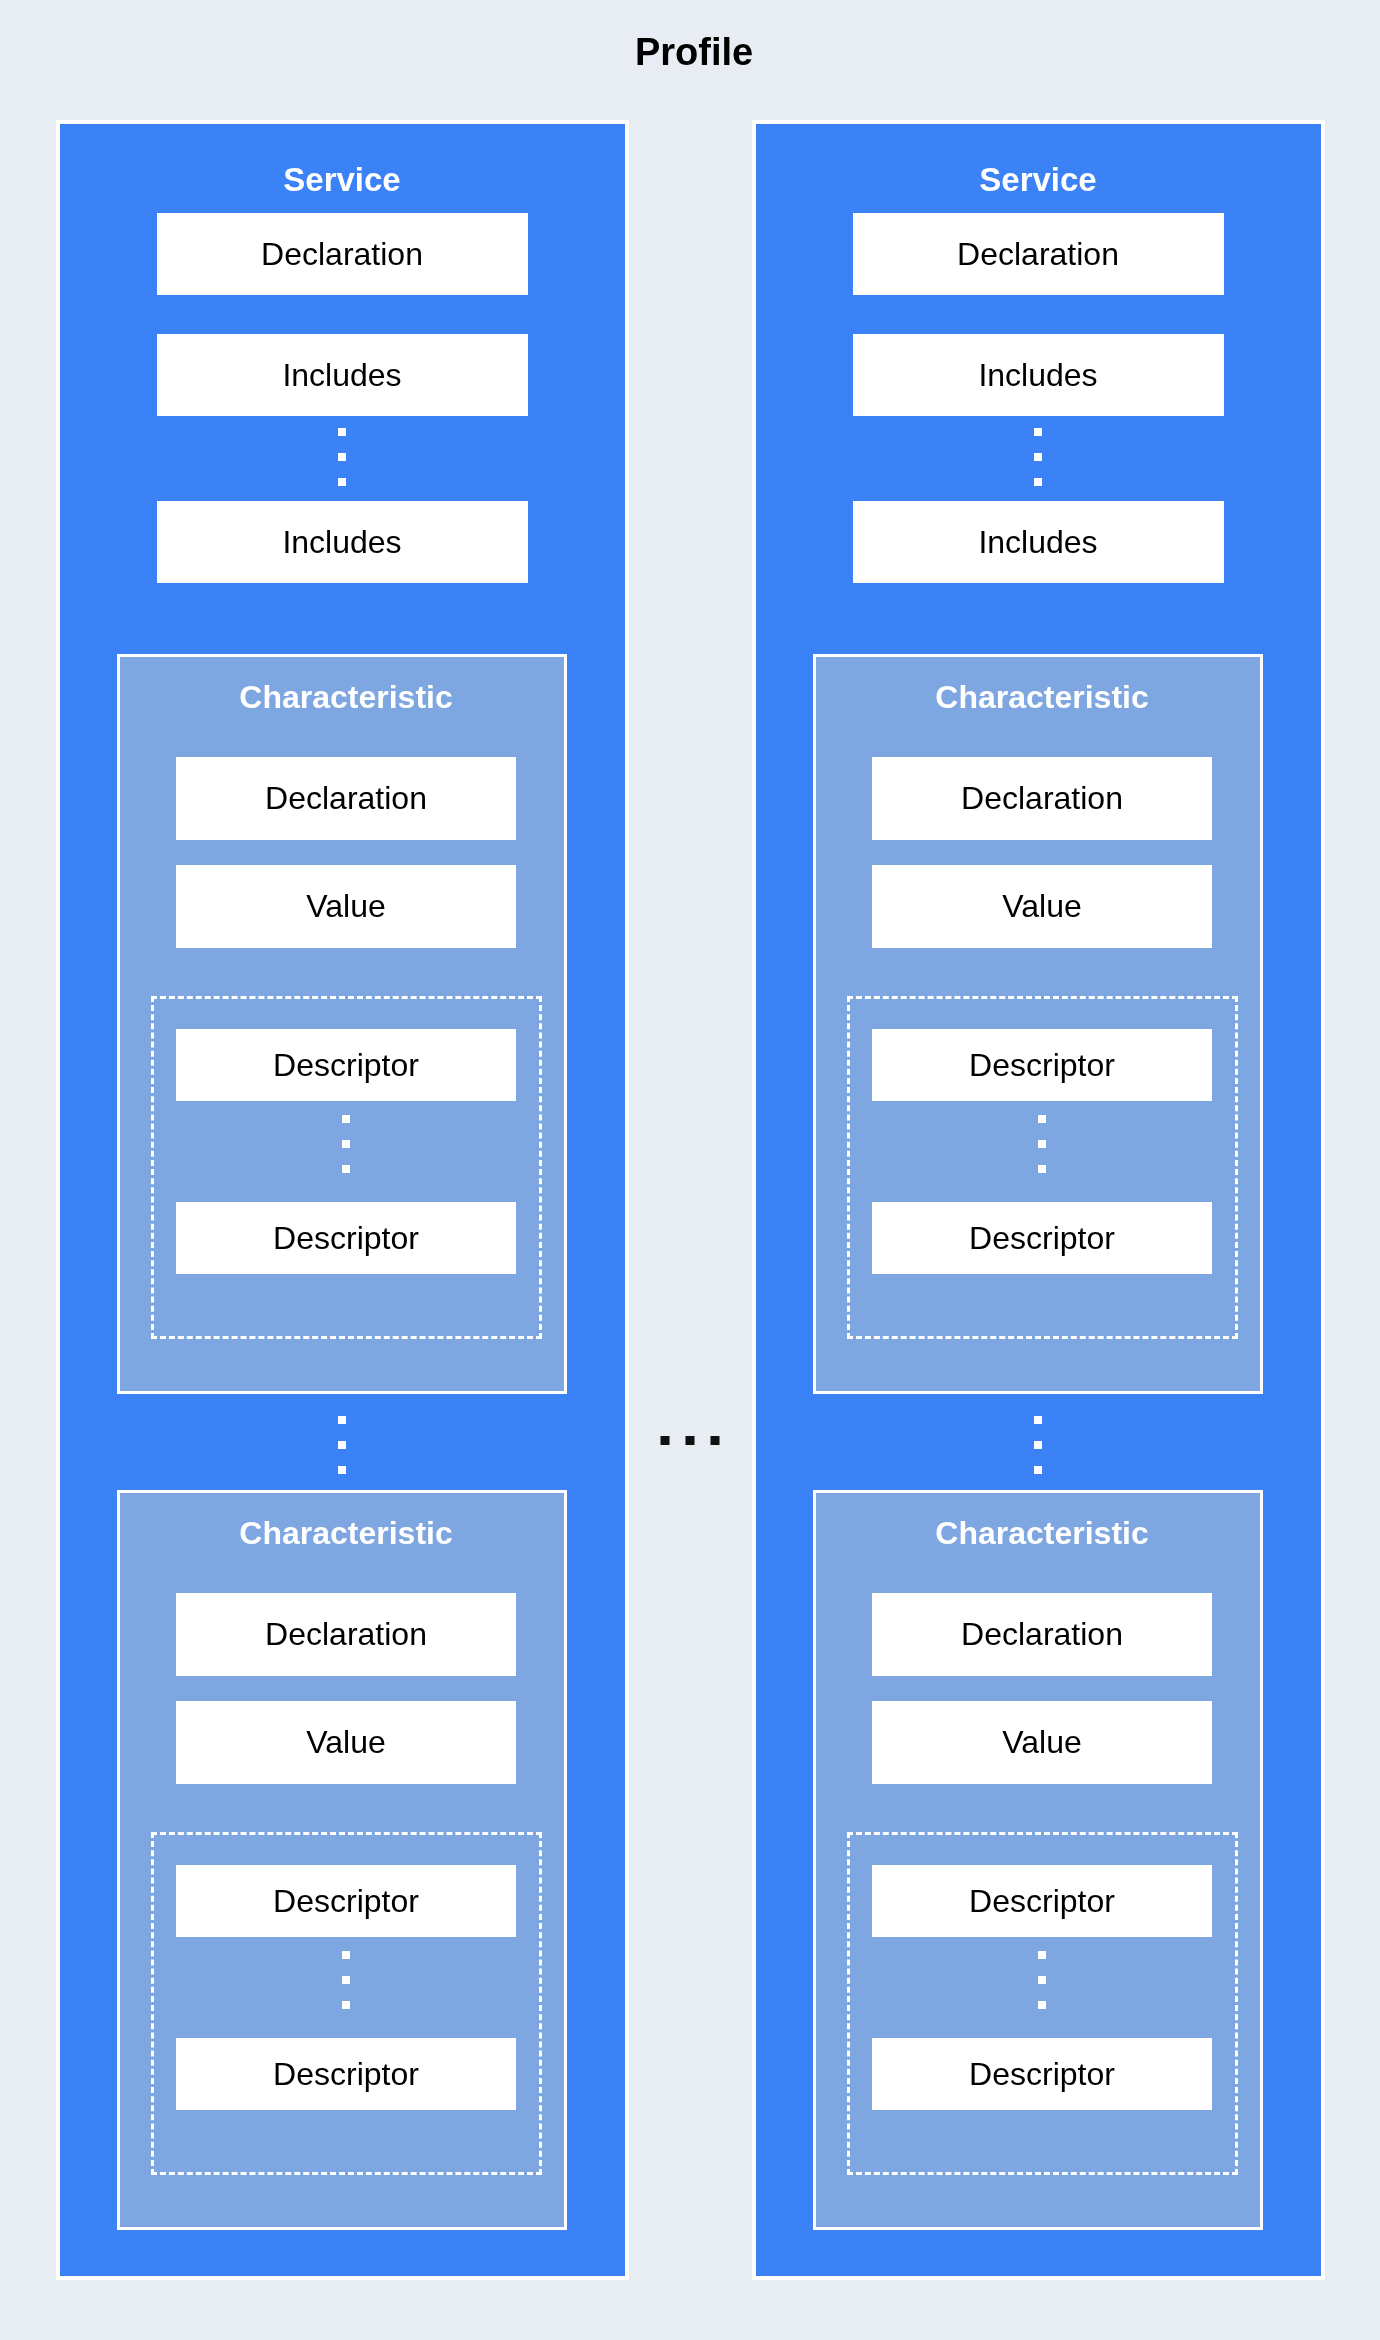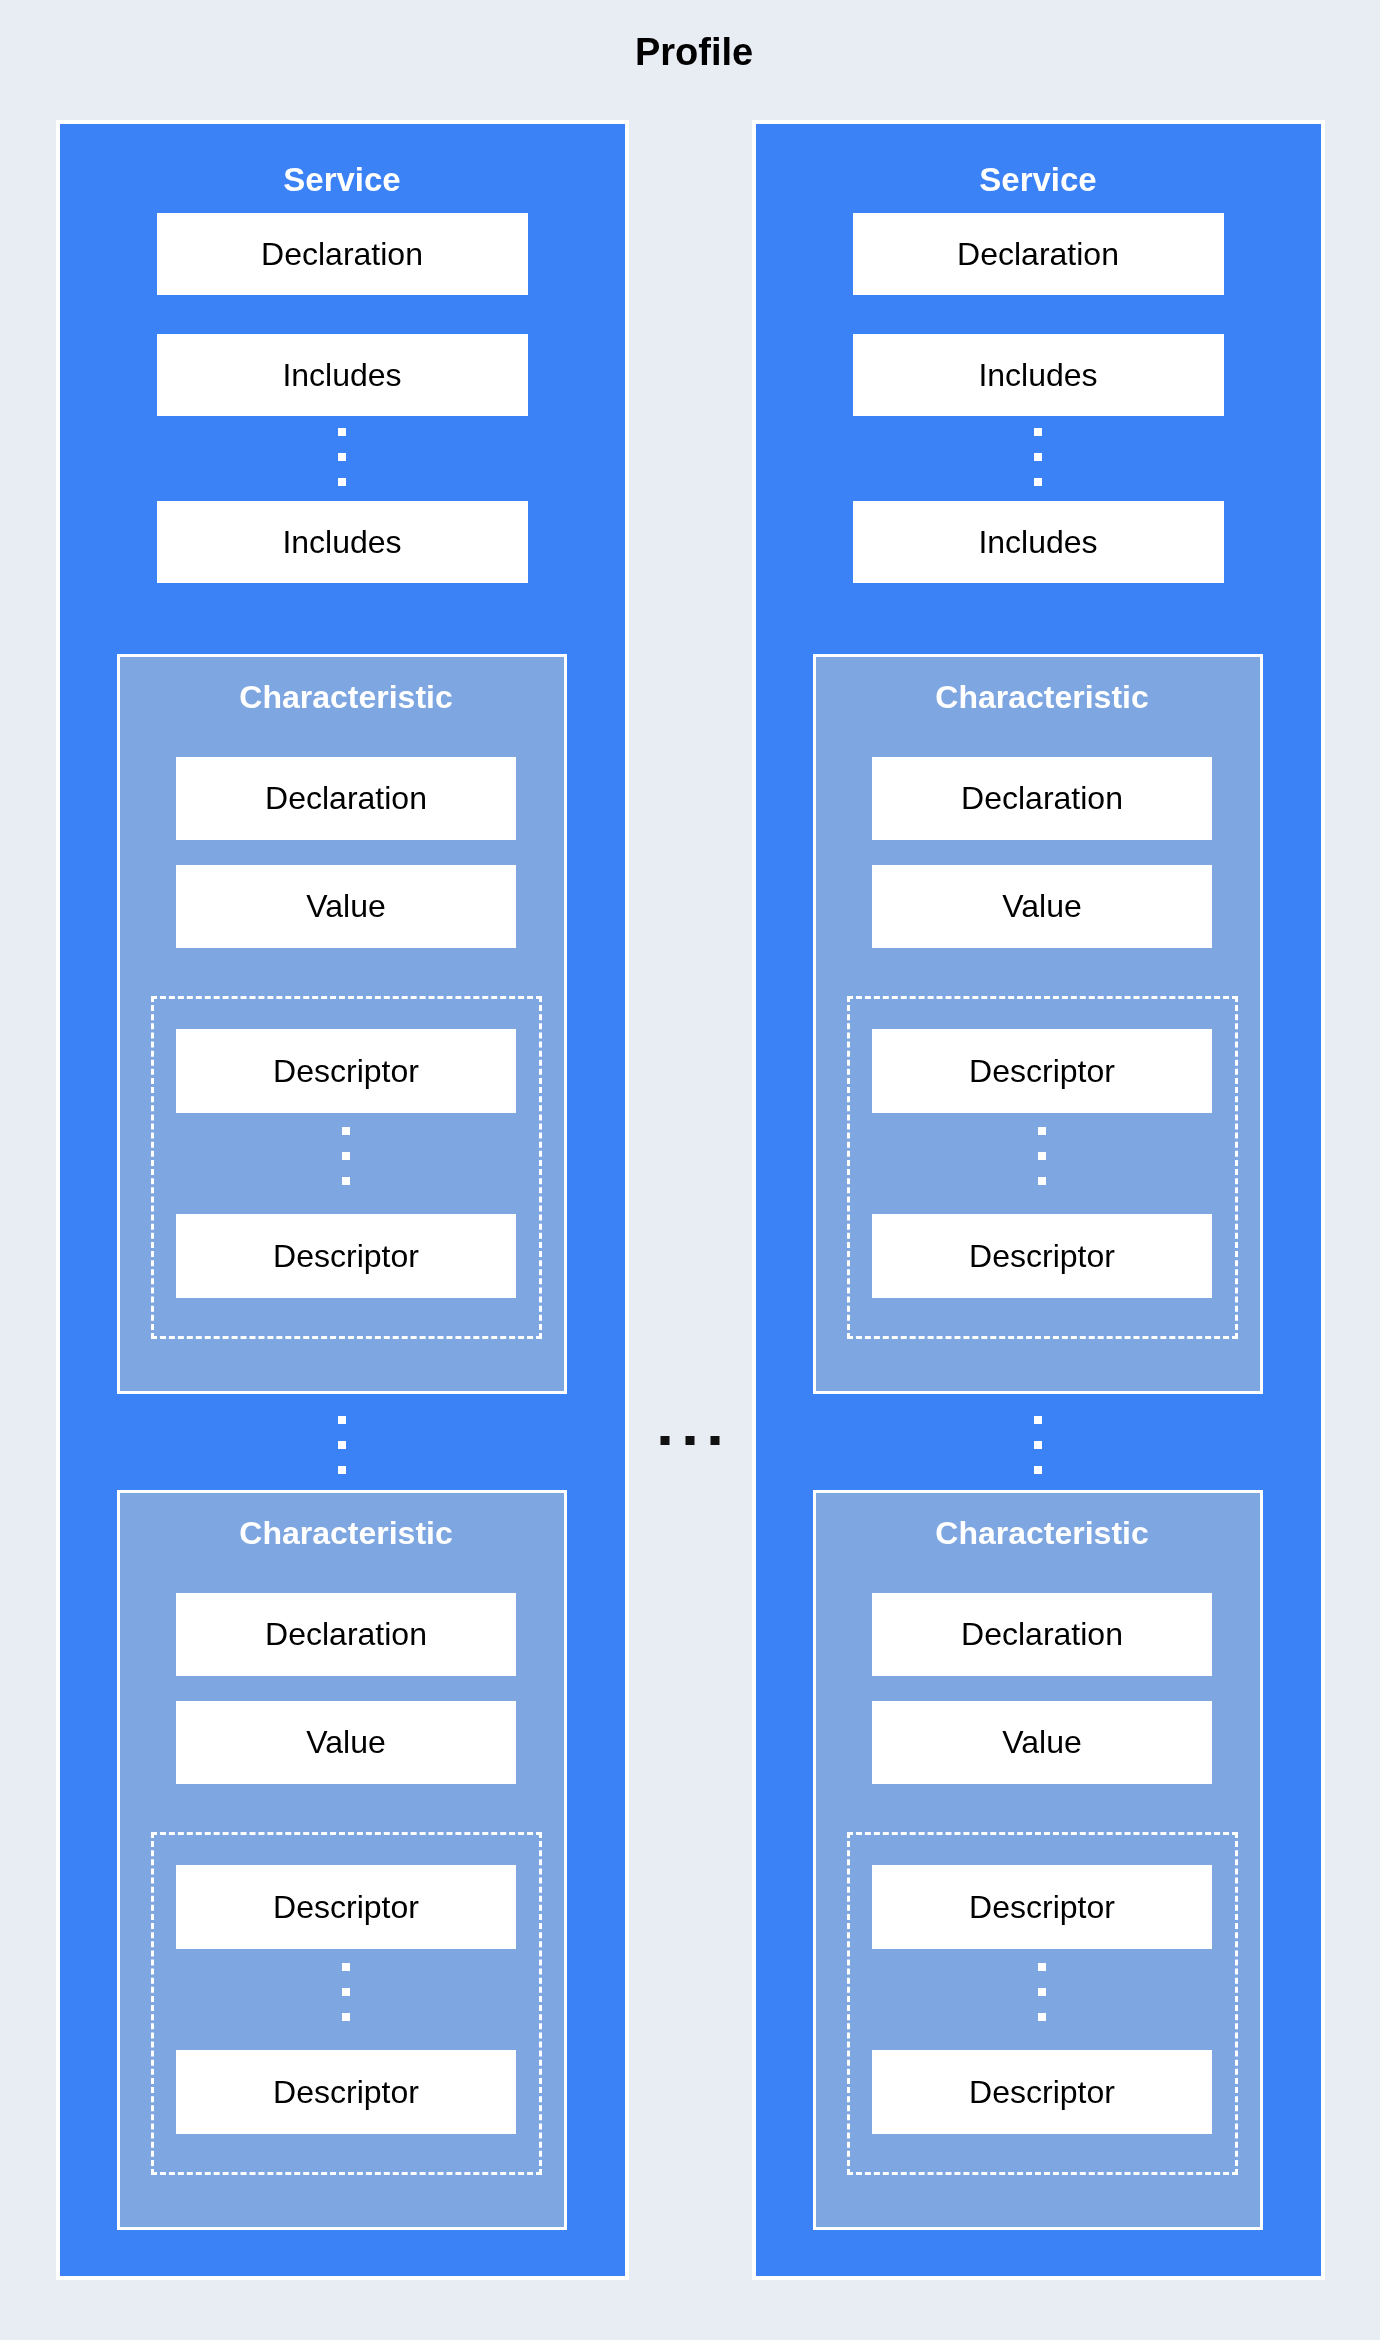--- a/index.html
+++ b/index.html
@@ -97,21 +97,21 @@
   }
   .mt-cdecl{margin-top:40px;}
   .mt-cval{margin-top:25px;}
   .dash{
     box-sizing:border-box;
     width:391px;
     height:343px;
     margin:48px auto 0 auto;
     border:3px dashed #ffffff;
   }
-  .dash .crow{height:84px;}
+  .dash .crow{height:72px;}
   .mt-d1{margin-top:30px;}
   .mid{
     width:123px;
     position:relative;
     align-self:stretch;
   }
   .hdots{
     position:absolute;
     top:1316px;
     left:50%;

